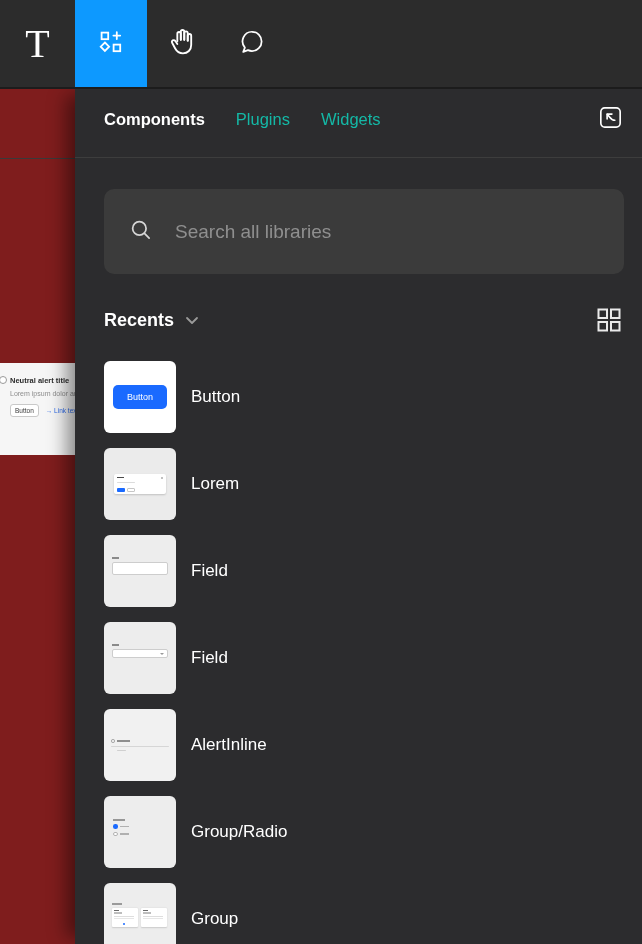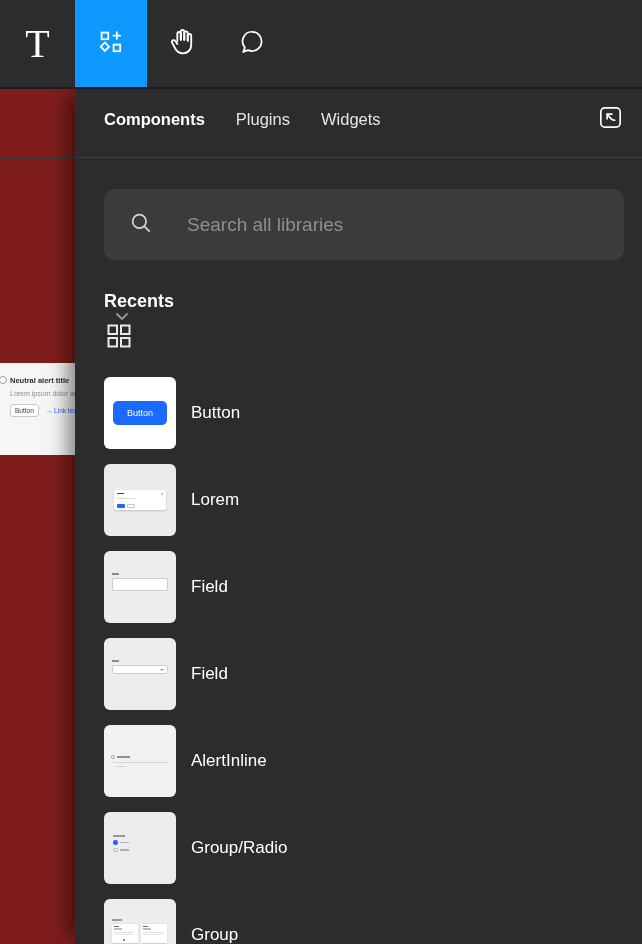--- a/index.html
+++ b/index.html
@@ -33,30 +33,30 @@
   .alert-btn { font-size:6.5px; color:#3a3a3a; background:#fff; border:1px solid #c9c9c9;
                border-radius:3px; padding:2px 4px; }
   .alert-link { font-size:6.5px; color:#2e6ae8; white-space:nowrap; }
 
   
   .panel { position:absolute; left:75px; top:89px; width:567px; height:855px;
            background:#2c2c2e; box-shadow:-14px 0 18px -6px rgba(0,0,0,0.45); }
   .panel-header { height:69px; display:flex; align-items:center;
                   padding:0 16px 8px 29px; border-bottom:1px solid #3d3d3d; }
   .tabs { display:flex; gap:31px; align-items:center; }
-  .tab { font-size:16.5px; color:#e5e5e5; cursor:pointer; }
+  .tab { font-size:16.5px; color:#14b8a6; cursor:pointer; }
   .tab.active { color:#ffffff; font-weight:700; }
   .hdr-spacer { flex:1; }
   .popout-btn { width:32px; height:32px; display:flex; align-items:center; justify-content:center; cursor:pointer; }
 
-  .searchbox { margin:31px 18px 0 29px; height:71px; background:#3b3b3b; border-radius:10px;
-               display:flex; align-items:center; padding:0 24px; gap:33px; cursor:text; }
+  .searchbox { margin:31px 18px 0 29px; height:85px; background:#3b3b3b; border-radius:10px;
+               display:flex; align-items:center; padding:0 24px; gap:21px; cursor:text; }
   .search-placeholder { font-size:19px; color:#8f8f8f; }
 
-  .section-row { margin:31px 18px 0 29px; display:flex; align-items:flex-start;flex-direction:column; }
+  .section-row { margin:31px 18px 0 29px; display:flex; align-items:center; }
   .section-title { font-size:18px; font-weight:700; color:#ffffff; }
   .section-chevron { margin-left:11px; display:flex; align-items:center; cursor:pointer; }
   .sec-spacer { flex:1; }
   .grid-toggle { width:30px; height:30px; display:flex; align-items:center; justify-content:center; cursor:pointer; }
 
   .list { margin:26px 0 0 29px; }
   .row { display:flex; align-items:center; gap:15px; margin-bottom:15px; cursor:pointer; }
   .thumb { width:72px; height:72px; border-radius:6px; background:#ededed; position:relative;
            overflow:hidden; flex:0 0 auto; }
   .row-label { font-size:17px; color:#ffffff; }

